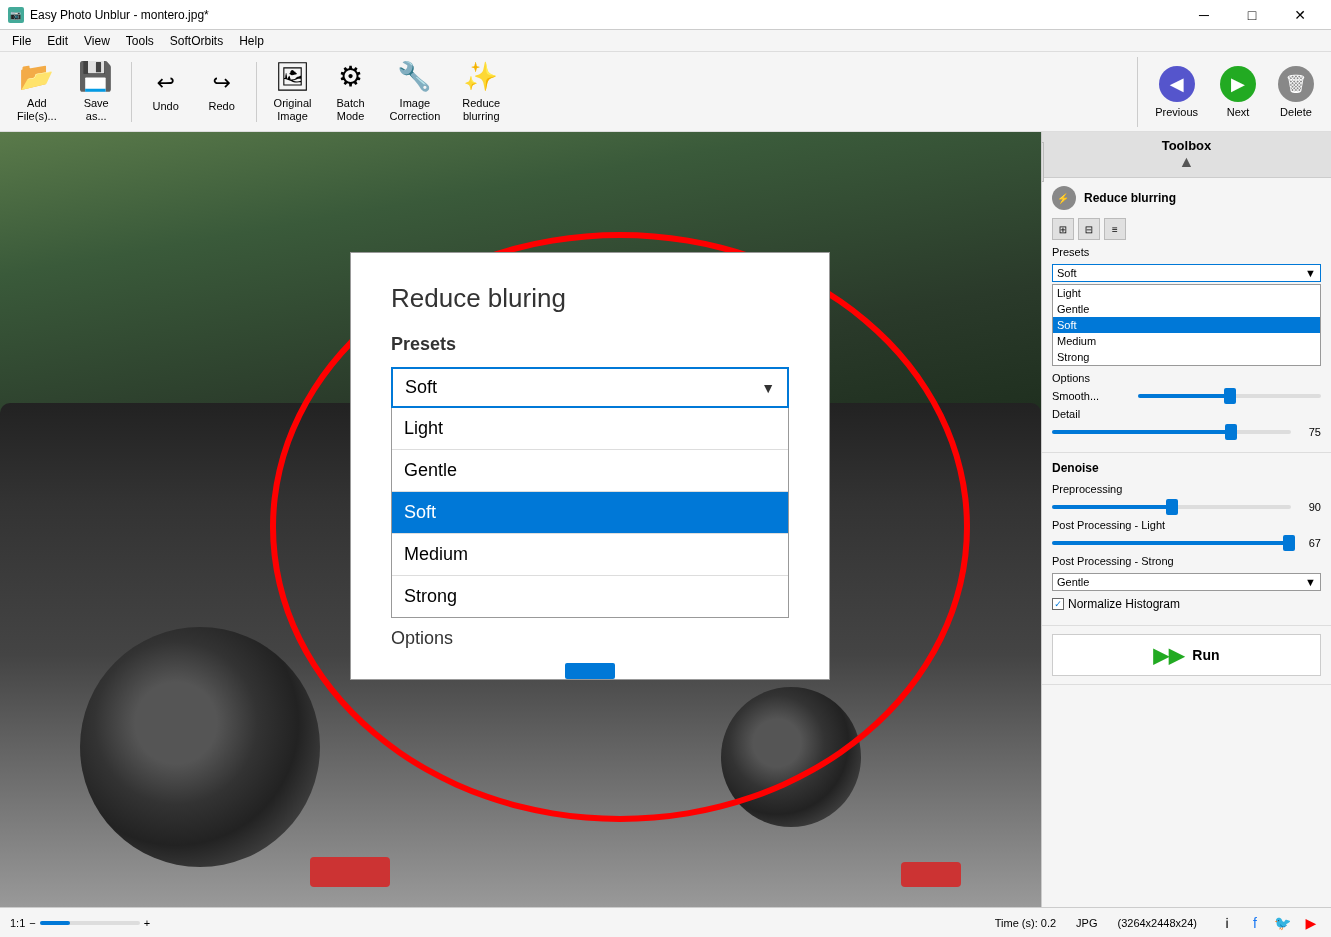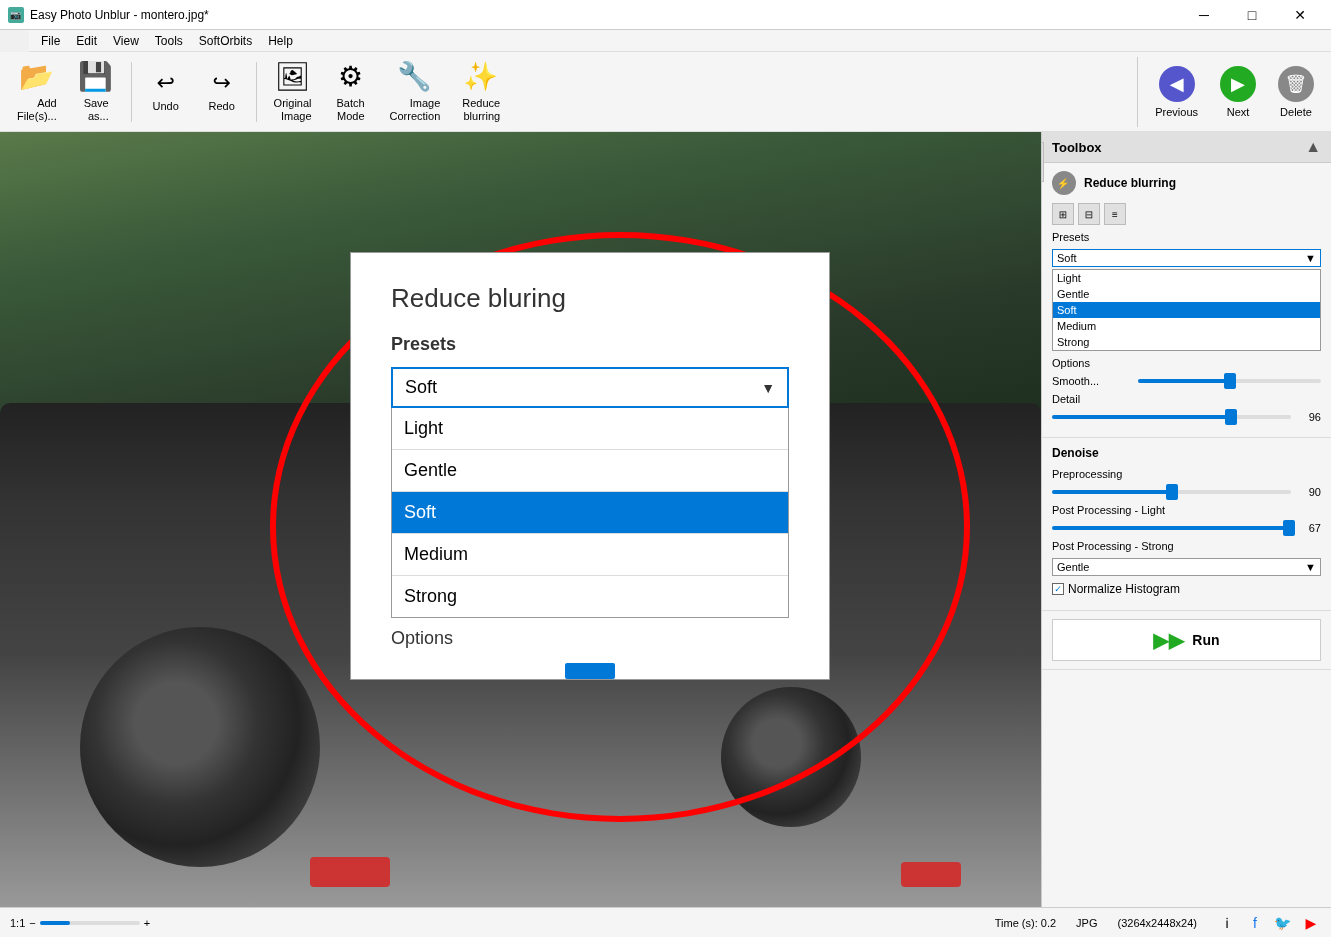--- a/index.html
+++ b/index.html
@@ -21,21 +21,20 @@
     .title-bar-btn { width: 46px; height: 30px; border: none; background: transparent; cursor: pointer; font-size: 14px; display: flex; align-items: center; justify-content: center; }
 
     
     .menu-bar {
       background: #f5f5f5;
       border-bottom: 1px solid #ddd;
       display: flex;
       align-items: center;
       height: 22px;
       padding: 0 4px;
-      margin-left: 29px;
     }
     .menu-item {
       padding: 2px 8px;
       cursor: pointer;
       font-size: 12px;
       height: 100%;
       display: flex;
       align-items: center;
     }
 
@@ -58,21 +57,21 @@
       cursor: pointer;
       border: 1px solid transparent;
       border-radius: 2px;
       min-width: 52px;
       height: 70px;
       background: transparent;
       font-size: 11px;
       gap: 4px;
     }
     .toolbar-icon { font-size: 28px; }
-    .toolbar-label { text-align: right; line-height: 1.2; font-size: 11px; }
+    .toolbar-label { text-align: center; line-height: 1.2; font-size: 11px; }
     .toolbar-separator { width: 1px; height: 60px; background: #ccc; margin: 0 4px; }
     .toolbar-right-group {
       margin-left: auto;
       display: flex;
       align-items: center;
       gap: 4px;
       border-left: 1px solid #ccc;
       padding-left: 8px;
     }
     .nav-btn {
@@ -185,20 +184,21 @@
     }
     .toolbox-header {
       background: #e0e0e0;
       padding: 6px 10px;
       font-weight: bold;
       font-size: 13px;
       border-bottom: 1px solid #ccc;
       display: flex;
       align-items: center;
       justify-content: space-between;
+      flex-direction: column;
     }
     .toolbox-collapse {
       cursor: pointer;
       font-size: 16px;
       color: #555;
     }
     .toolbox-section {
       padding: 8px 10px;
       border-bottom: 1px solid #ddd;
     }
@@ -520,21 +520,21 @@
       </div>
 
       <div class="toolbox-row">
         <span class="toolbox-label">Detail</span>
       </div>
       <div class="toolbox-slider-row">
         <div class="toolbox-slider" style="flex:1;">
           <div class="slider-fill" style="width:75%;"></div>
           <div class="slider-thumb" style="left:calc(75% - 6px);"></div>
         </div>
-        <span class="slider-value">96</span>
+        <span class="slider-value">75</span>
       </div>
     </div>
 
     <div class="toolbox-section">
       <div class="toolbox-section-header">
         <span class="section-title">Denoise</span>
       </div>
 
       <div class="toolbox-row">
         <span class="toolbox-label">Preprocessing</span>

